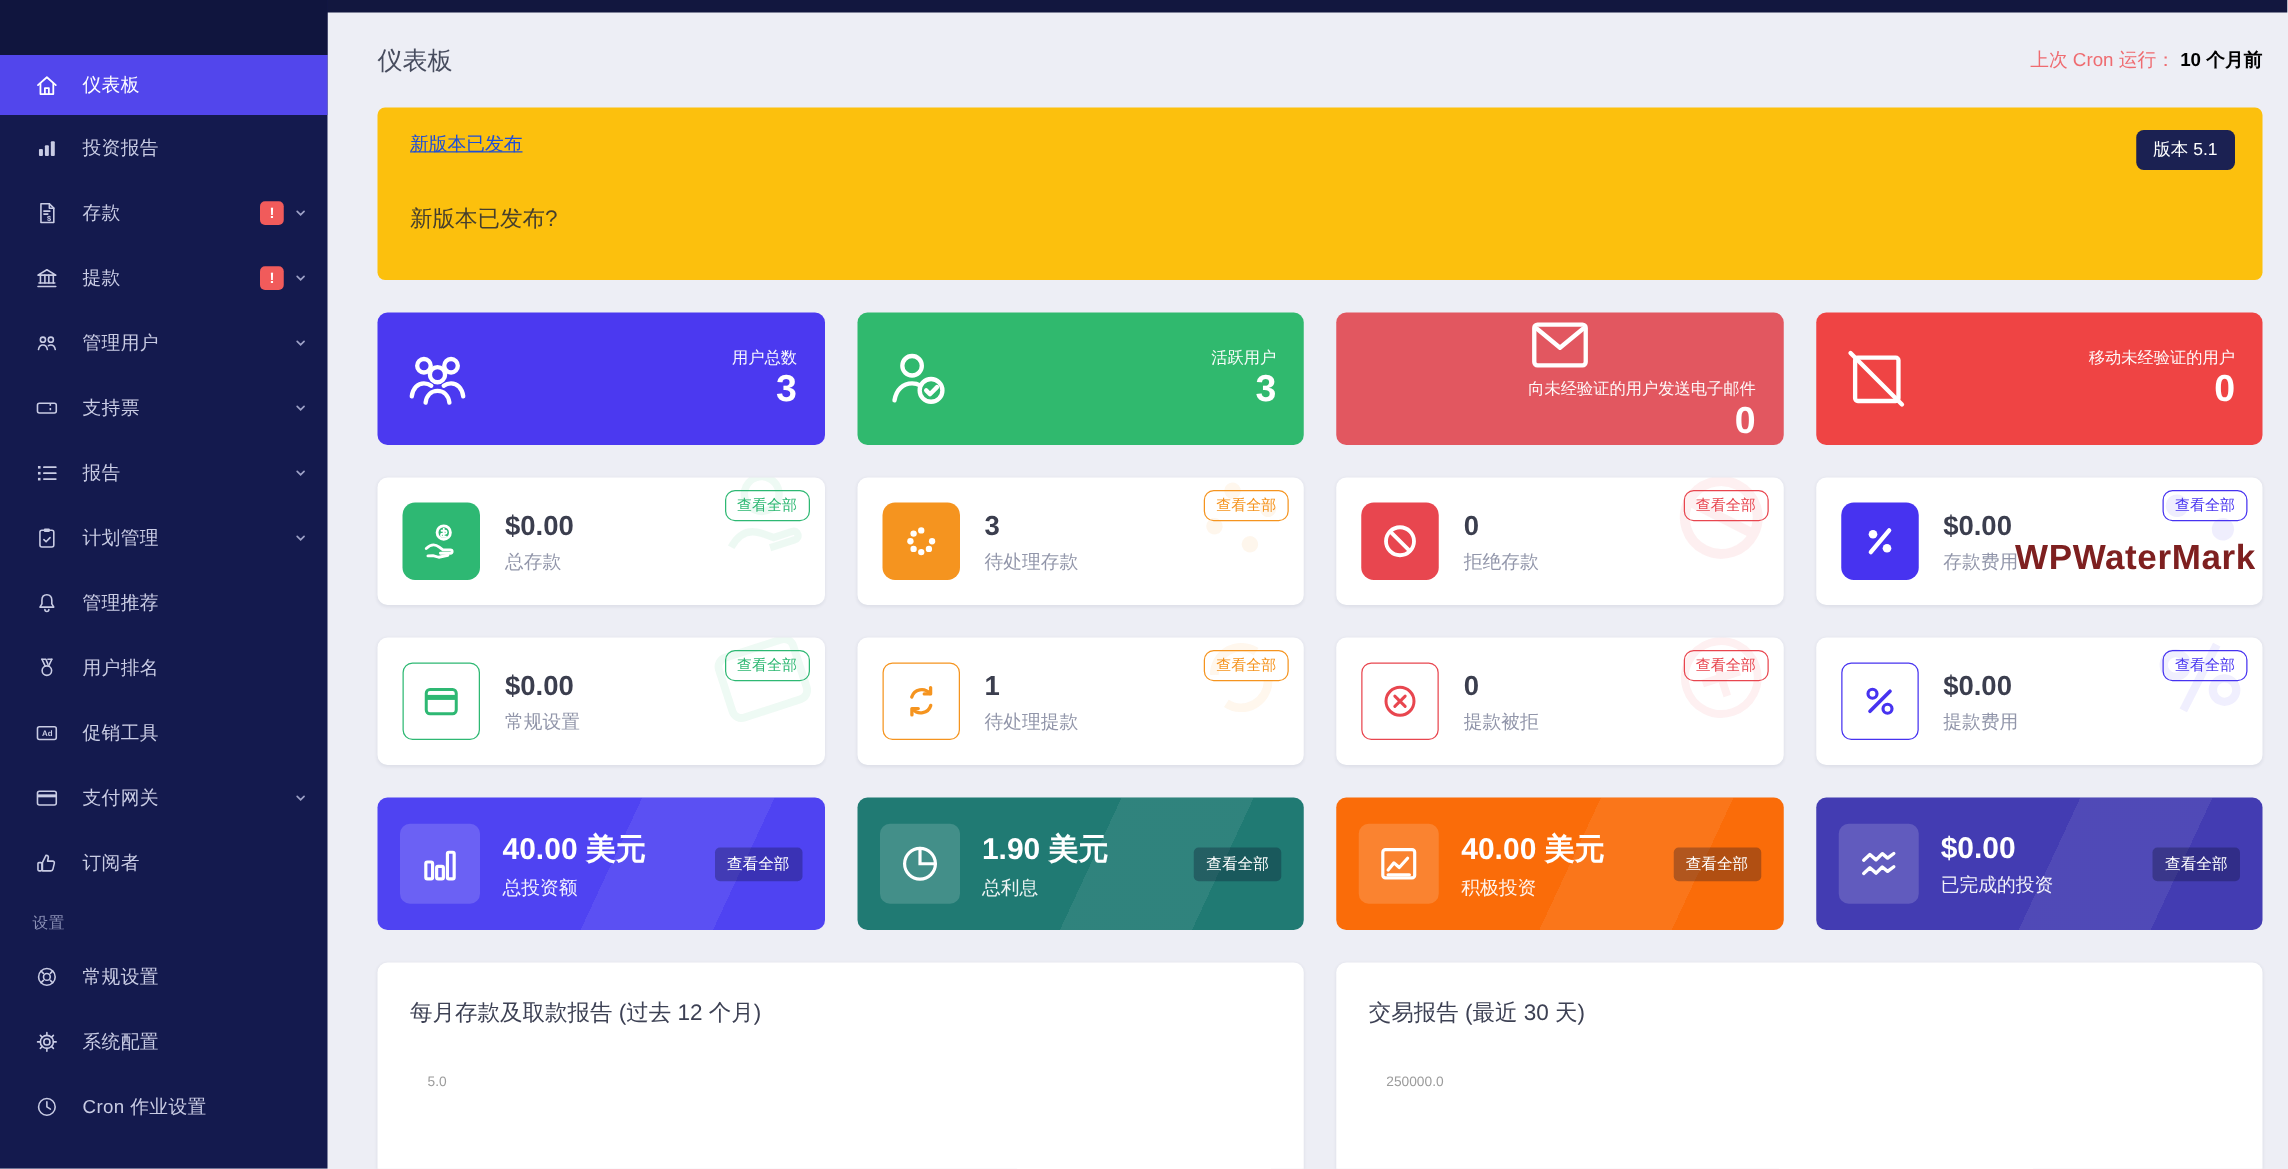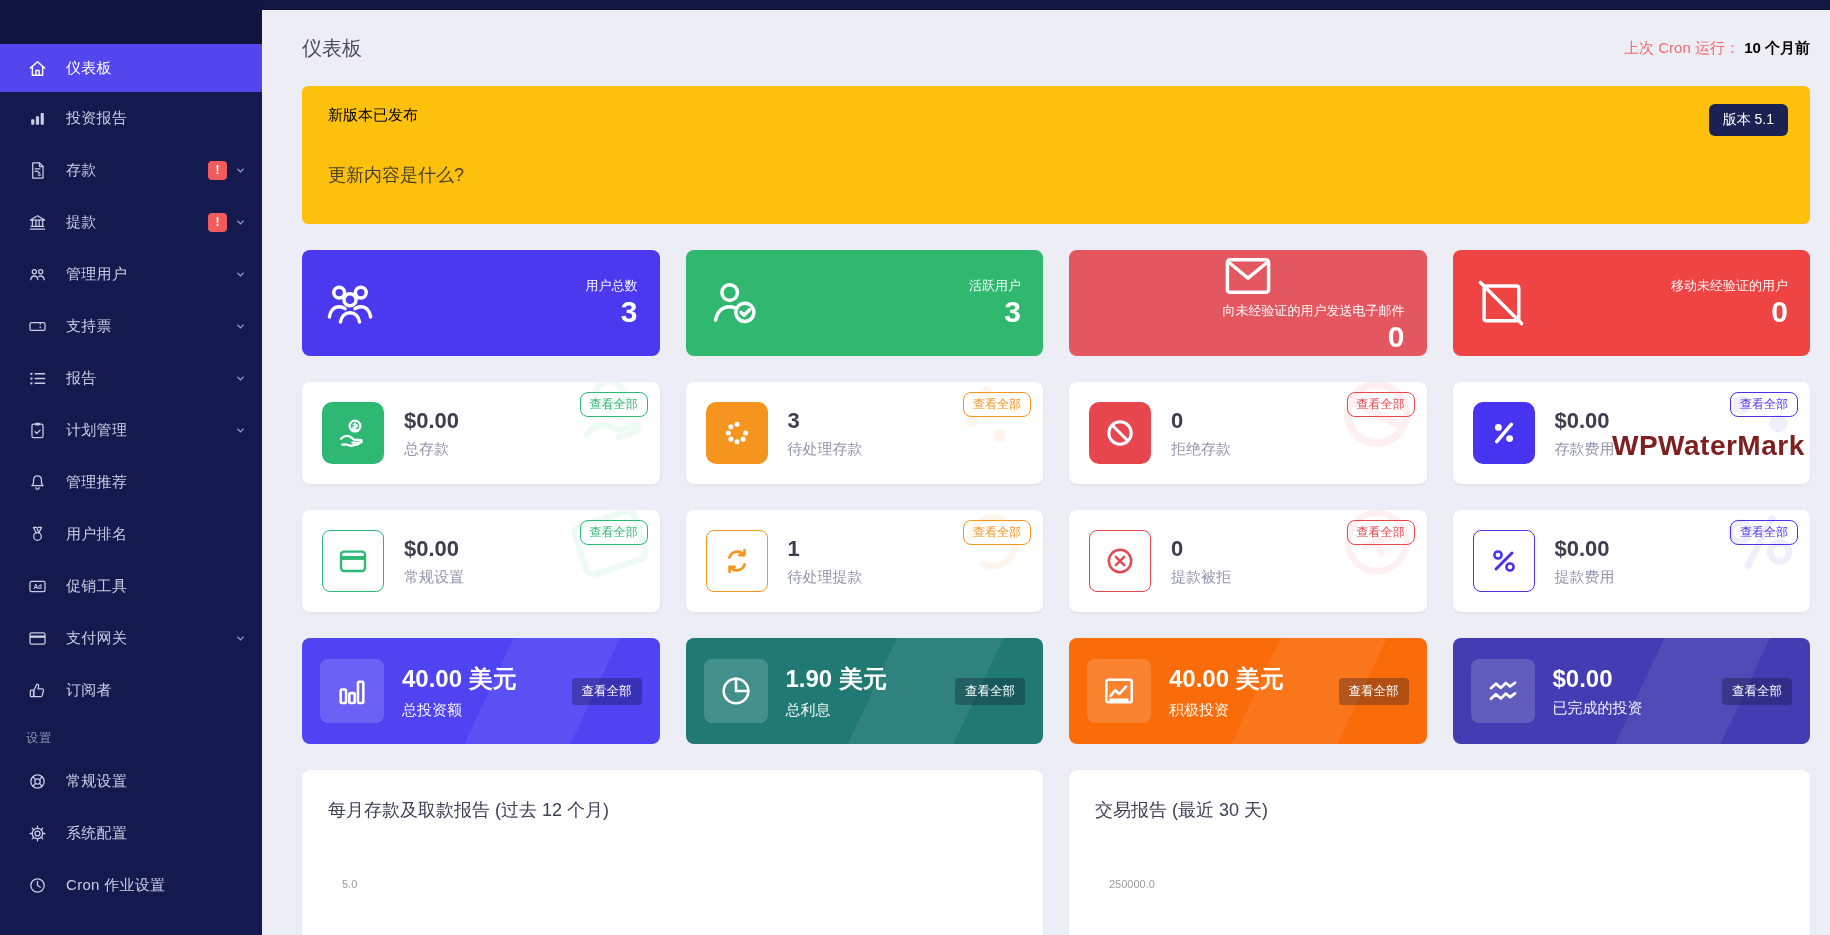--- a/index.html
+++ b/index.html
@@ -31,21 +31,21 @@
   
   .main { position:absolute; left:262px; top:10px; width:1568px; padding:0 20px 0 40px; }
   .page-head { height:76px; display:flex; align-items:center; justify-content:space-between; }
   .page-title { font-size:20px; color:#474c5e; font-weight:500; }
   .cron { font-size:15px; }
   .cron-label { color:#ef6b70; }
   .cron-value { color:#000000; font-weight:bold; }
 
   
   .banner { position:relative; background:#fcc00d; border-radius:6px; height:138px; padding:20px 26px; margin-bottom:26px; }
-  .banner-title { color:#000000; font-size:15px; font-weight:500; }
+  .banner-title { color:#1d4ed8; font-size:15px; font-weight:500;text-decoration:underline; }
   .banner-link { margin-top:38px; font-size:18px; color:#463f2d; cursor:pointer; display:inline-block; }
   .ver-badge { position:absolute; top:18px; right:22px; background:#1b2152; color:#fff; font-size:14px;
                padding:7px 14px; border-radius:6px; cursor:pointer; }
 
   .grid4 { display:grid; grid-template-columns:repeat(4,1fr); gap:26px; margin-bottom:26px; }
 
   
   .stat-card { height:106px; border-radius:8px; color:#fff; display:flex; align-items:center; padding:0 22px; }
   .stat-card .big-icon svg { width:52px; height:52px; }
   .stat-right { margin-left:auto; text-align:right; }
@@ -84,21 +84,21 @@
   .inv-value { font-size:24px; font-weight:bold; }
   .inv-label { font-size:15px; margin-top:6px; opacity:.93; }
   .inv-btn { margin-left:auto; background:rgba(10,12,40,.30); color:#fff; font-size:12.5px; padding:5px 10px;
              border-radius:4px; cursor:pointer; z-index:2; white-space:nowrap; }
   .inv1 { background:#4f43f2; } .inv2 { background:#207a73; } .inv3 { background:#fa6c09; } .inv4 { background:#433cb2; }
 
   
   .charts { display:grid; grid-template-columns:1fr 1fr; gap:26px; }
   .chart-card { background:#fff; border-radius:8px 8px 0 0; box-shadow:0 1px 3px rgba(20,25,60,.07); height:240px; padding:28px 26px; }
   .chart-title { font-size:18px; color:#3d4154; font-weight:500; }
-  .chart-tick { margin-top:56px; margin-left:14px; font-size:11px; color:#9b9b9b; }
+  .chart-tick { margin-top:38px; margin-left:14px; font-size:11px; color:#9b9b9b; }
 
   
   .watermark { position:absolute; left:1612px; top:430px; z-index:50; font-size:28px; font-weight:bold;
                color:#7e2020; letter-spacing:.5px; pointer-events:none; }
 </style>
 </head>
 <body>
 
 <div class="top-strip"></div>
 
@@ -324,21 +324,21 @@
     <div class="page-title">仪表板</div>
     <div class="cron">
       <span class="cron-label">上次 Cron 运行：</span>
       <span class="cron-value">10 个月前</span>
     </div>
   </div>
 
   <div class="banner">
     <div class="banner-title">新版本已发布</div>
     <div class="ver-badge">版本 5.1</div>
-    <div class="banner-link">更新内容是什么?</div>
+    <div class="banner-link">新版本已发布?</div>
   </div>
 
   <div class="grid4">
     <div class="stat-card st1">
       <span class="big-icon">
           <svg viewBox="0 0 24 24" fill="none" stroke="currentColor" stroke-width="1.6" stroke-linecap="round" stroke-linejoin="round">
             <circle cx="7" cy="7.2" r="2.5"></circle>
             <circle cx="17" cy="7.2" r="2.5"></circle>
             <circle cx="12" cy="10.5" r="2.8"></circle>
             <path d="M2.5 18.5c.4-3 2.2-4.8 4.5-4.8 1 0 1.9.3 2.7.9"></path>

